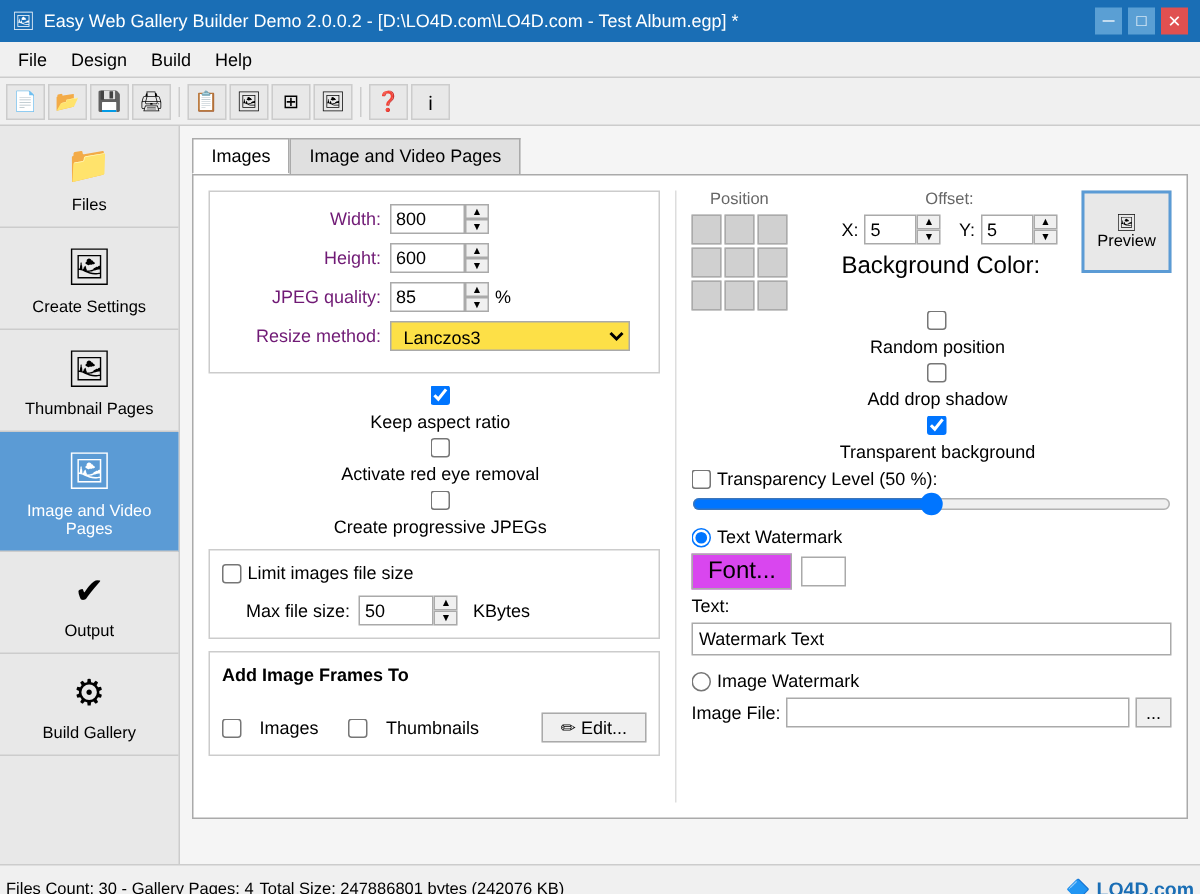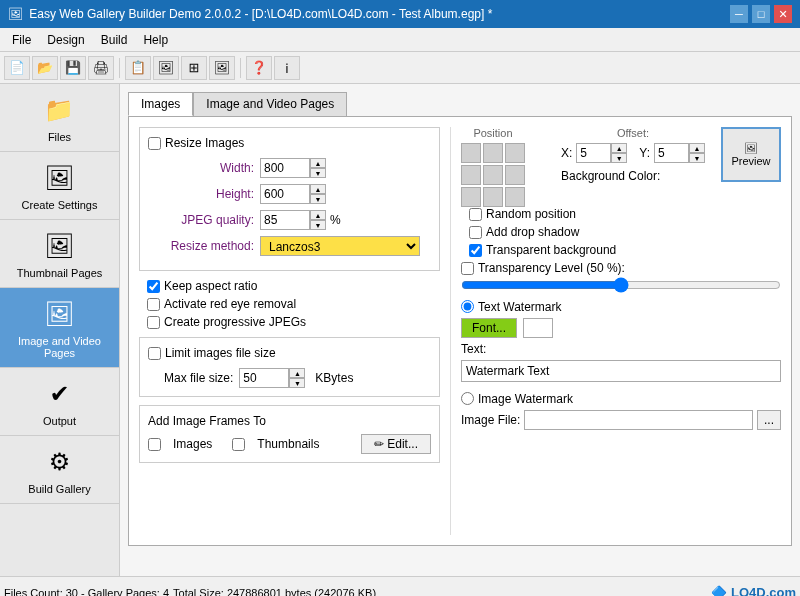--- a/index.html
+++ b/index.html
@@ -48,48 +48,48 @@
     .section-header { display: flex; align-items: center; gap: 4px; margin-bottom: 8px; font-weight: normal; }
     .form-row { display: flex; align-items: center; margin-bottom: 6px; padding-left: 16px; }
     .form-label { width: 90px; text-align: right; margin-right: 6px; color: #701a75; font-size: 12px; }
     .input-spinner { display: flex; align-items: center; }
     .input-spinner input { width: 50px; border: 1px solid #aaa; padding: 2px 3px; font-size: 12px; height: 20px; }
     .input-spinner .spinners { display: flex; flex-direction: column; }
     .input-spinner .spinners button { width: 16px; height: 10px; border: 1px solid #aaa; background: #f0f0f0; cursor: pointer; font-size: 7px; padding: 0; line-height: 1; }
     
     .select-input { border: 1px solid #aaa; padding: 2px 4px; font-size: 12px; background: #fde047; width: 160px; height: 20px; }
     
-    .checkbox-row { display: flex; align-items: center; gap: 4px; margin-bottom: 4px; padding-left: 8px; font-size: 12px; }
+    .checkbox-row { display: flex; align-items: center; gap: 4px; margin-bottom: 4px; padding-left: 8px; font-size: 12px; flex-direction: column; }
     .checkbox-row input[type=checkbox] { margin: 0; }
     
     
     .file-size-row { display: flex; align-items: center; gap: 6px; padding-left: 16px; }
     
     
     .frames-section { border: 1px solid #ccc; padding: 8px; margin-top: 8px; }
-    .frames-header { font-size: 12px; margin-bottom: 6px; }
+    .frames-header { font-size: 12px; margin-bottom: 18px; font-weight: bold; }
     .frames-row { display: flex; align-items: center; gap: 12px; }
     .edit-btn { padding: 2px 12px; background: #f0f0f0; border: 1px solid #aaa; cursor: pointer; font-size: 12px; display: flex; align-items: center; gap: 4px; }
     
     
     .watermark-section { }
     .watermark-header { display: flex; align-items: center; gap: 4px; margin-bottom: 8px; font-size: 12px; }
     .pos-label { font-size: 11px; color: #666; text-align: center; margin-bottom: 4px; }
     .grid-3x3 { display: grid; grid-template-columns: repeat(3, 20px); grid-template-rows: repeat(3, 20px); gap: 2px; }
     .grid-cell { width: 20px; height: 20px; background: #d0d0d0; border: 1px solid #aaa; cursor: pointer; }
     .offset-row { display: flex; align-items: center; gap: 4px; font-size: 12px; }
     
-    .bg-color-section { margin: 6px 0; font-size: 12px; }
+    .bg-color-section { margin: 6px 0; font-size: 16px; }
     
     .preview-btn { width: 60px; height: 55px; background: #e8e8e8; border: 2px solid #5b9bd5; cursor: pointer; display: flex; flex-direction: column; align-items: center; justify-content: center; font-size: 11px; }
     
-    .radio-row { display: flex; align-items: flex-start; gap: 4px; margin-bottom: 4px; font-size: 12px; }
+    .radio-row { display: flex; align-items: center; gap: 4px; margin-bottom: 4px; font-size: 12px; }
     .radio-row input[type=radio] { margin: 0; }
     
-    .font-btn { padding: 2px 10px; background: #84cc16; border: 1px solid #aaa; cursor: pointer; font-size: 12px; }
+    .font-btn { padding: 2px 10px; background: #d946ef; border: 1px solid #aaa; cursor: pointer; font-size: 16px; }
     .color-swatch { width: 30px; height: 20px; background: #fff; border: 1px solid #aaa; cursor: pointer; }
     
     .text-input { width: 100%; border: 1px solid #aaa; padding: 2px 4px; font-size: 12px; height: 22px; margin: 4px 0; }
     
     .file-input-row { display: flex; align-items: center; gap: 4px; margin-top: 4px; font-size: 12px; }
     .file-input { flex: 1; border: 1px solid #aaa; padding: 2px 4px; font-size: 12px; height: 20px; background: #fff; }
     .browse-btn { padding: 1px 6px; background: #f0f0f0; border: 1px solid #aaa; cursor: pointer; font-size: 12px; height: 20px; }
     
     
     .slider-container { margin: 4px 0; }
@@ -175,24 +175,20 @@
     <div class="tab-bar">
       <div class="tab active">Images</div>
       <div class="tab">Image and Video Pages</div>
     </div>
 
     <div class="tab-content">
 
       <div class="left-panel">
 
         <div class="section-box">
-          <div class="section-header">
-            <input type="checkbox" style="">
-            <span>Resize Images</span>
-          </div>
           <div class="form-row">
             <span class="form-label">Width:</span>
             <div class="input-spinner">
               <input type="text" value="800" style="">
               <div class="spinners">
                 <button>▲</button>
                 <button>▼</button>
               </div>
             </div>
           </div>

